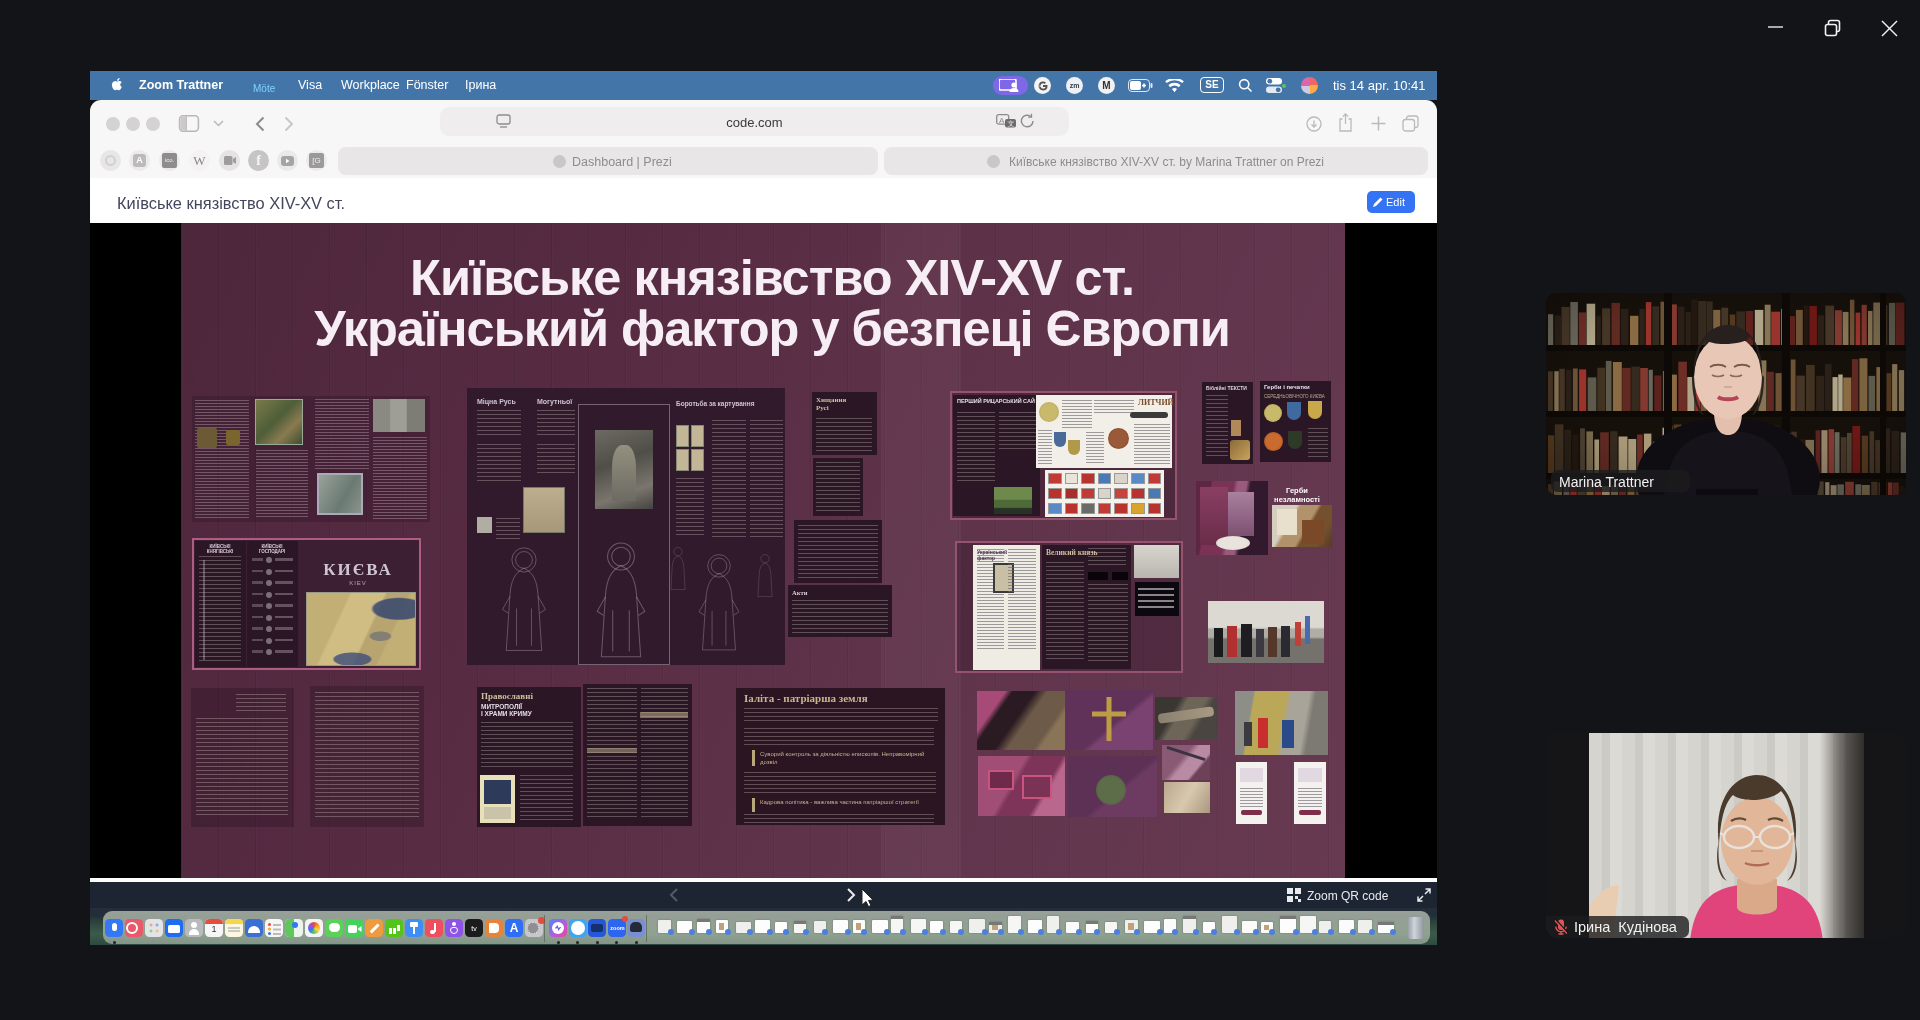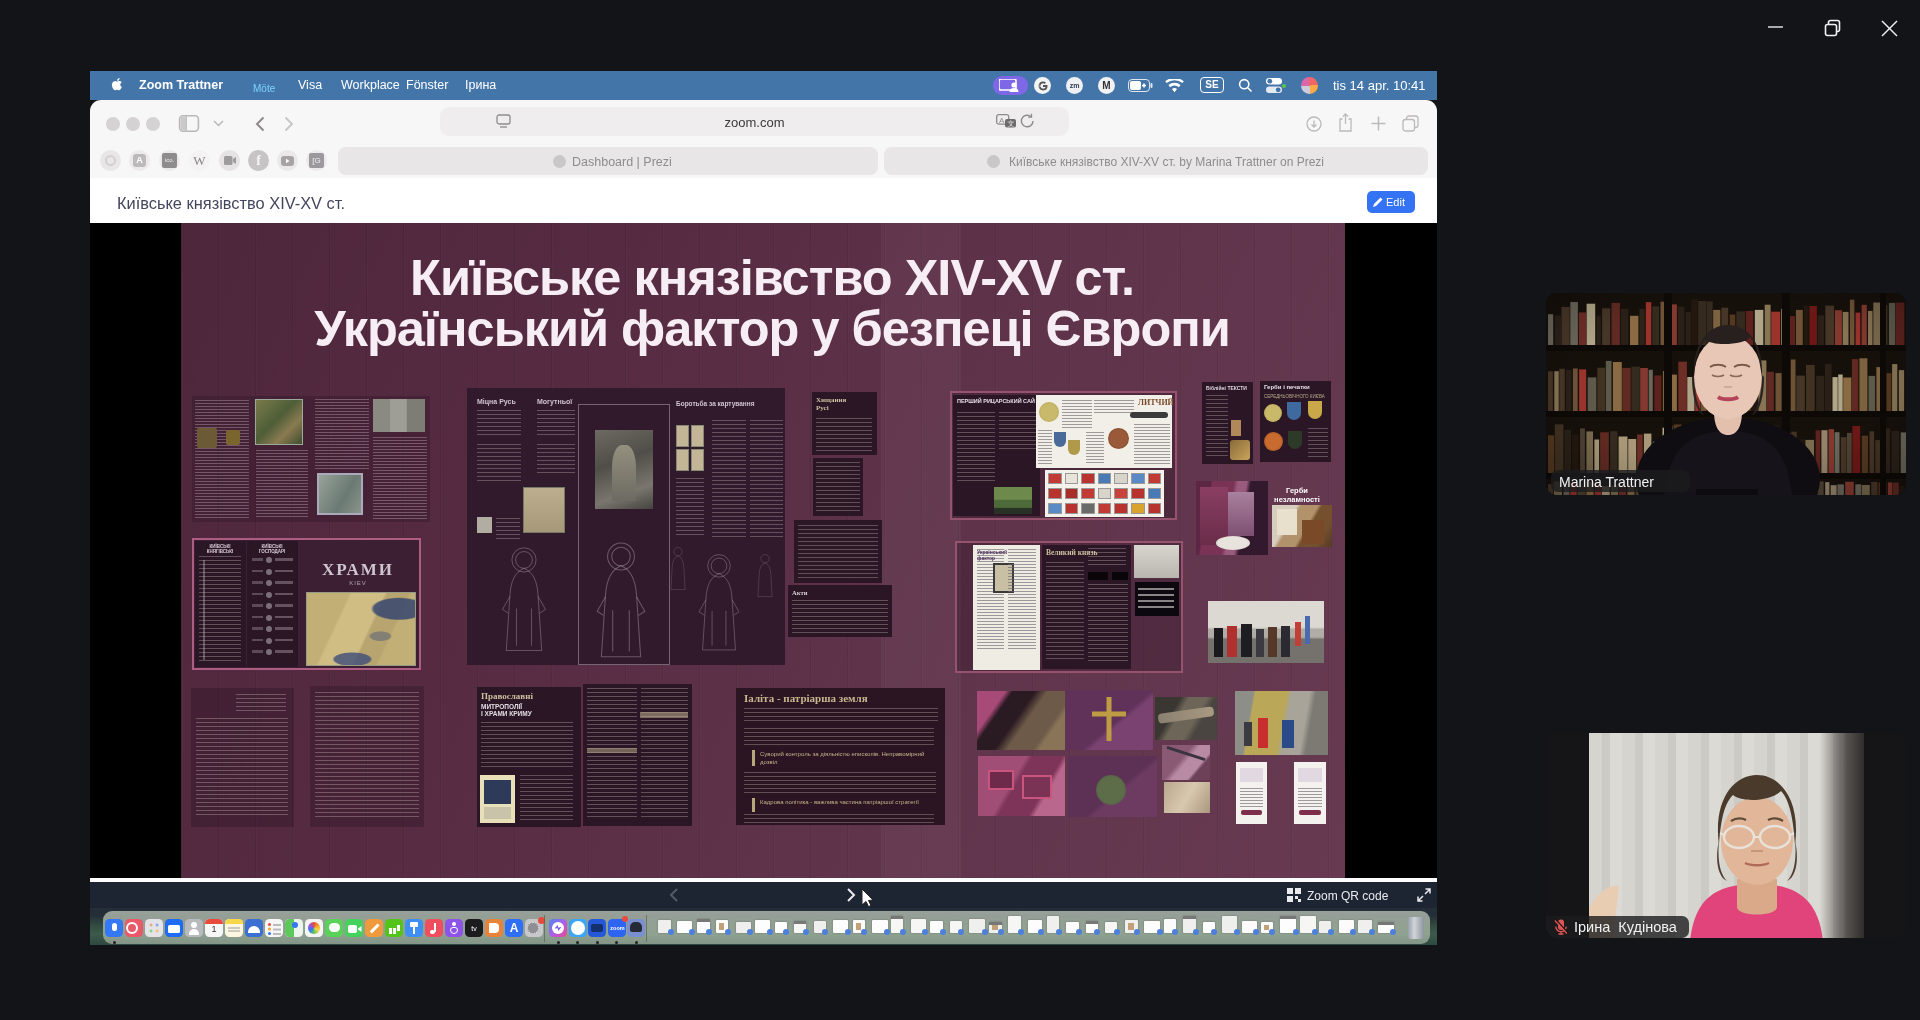--- a/index.html
+++ b/index.html
@@ -87,21 +87,21 @@
     <path d="M8.5 1.5 2 8l6.5 6.5"></path>
   </svg>
 <svg class="a" style="left:284px;top:116px" width="10" height="16" viewBox="0 0 10 16" fill="none" stroke="#c9c7c7" stroke-width="2">
     <path d="M1.5 1.5 8 8l-6.5 6.5"></path>
   </svg>
 <div class="a" style="left:440px;top:107px;width:629px;height:29px;border-radius:9px;background:#efedee;"></div>
 <svg class="a" style="left:496px;top:114px" width="15" height="14" viewBox="0 0 15 14" fill="none" stroke="#8e8c8c" stroke-width="1.3">
 <rect x="1" y="1" width="13" height="9" rx="2"></rect>
     <line x1="4" y1="13" x2="11" y2="13"></line>
   </svg>
-<div class="a" style="left:440px;top:115px;width:629px;height:14px;color:#3a3a3a;font-size:13px;text-align:center;">zoom.com</div>
+<div class="a" style="left:440px;top:115px;width:629px;height:14px;color:#3a3a3a;font-size:13px;text-align:center;">code.com</div>
 <svg class="a" style="left:996px;top:114px" width="22" height="15" viewBox="0 0 22 15">
 <rect x="0.7" y="0.7" width="12" height="9.5" rx="2" fill="none" stroke="#8e8c8c" stroke-width="1.3"></rect>
 <text x="3" y="8.5" font-size="8" fill="#8e8c8c">A</text>
 <rect x="9" y="5" width="11" height="8.5" rx="2" fill="#6d6b6b"></rect>
 <text x="11.5" y="12" font-size="7" fill="#efedee">文</text>
   </svg>
 <svg class="a" style="left:1020px;top:113px" width="15" height="16" viewBox="0 0 15 16" fill="none" stroke="#8e8c8c" stroke-width="1.4">
 <path d="M13 8a5.8 5.8 0 1 1-1.8-4.2"></path>
     <path d="M11.5 0.8v3.4h-3.4" stroke-width="1.3"></path>
   </svg>
@@ -405,21 +405,21 @@
 <div class="a" style="left:71px;top:392.5px;width:11px;height:2.5px;background:rgba(205,195,205,.3);"></div>
 <div class="a" style="left:85px;top:403px;width:6px;height:6px;background:rgba(205,195,205,.5);border-radius:50%;"></div>
 <div class="a" style="left:94px;top:404px;width:18px;height:2.5px;background:rgba(205,195,205,.35);"></div>
 <div class="a" style="left:71px;top:404px;width:11px;height:2.5px;background:rgba(205,195,205,.3);"></div>
 <div class="a" style="left:85px;top:414.5px;width:6px;height:6px;background:rgba(205,195,205,.5);border-radius:50%;"></div>
 <div class="a" style="left:94px;top:415.5px;width:18px;height:2.5px;background:rgba(205,195,205,.35);"></div>
 <div class="a" style="left:71px;top:415.5px;width:11px;height:2.5px;background:rgba(205,195,205,.3);"></div>
 <div class="a" style="left:85px;top:426px;width:6px;height:6px;background:rgba(205,195,205,.5);border-radius:50%;"></div>
 <div class="a" style="left:94px;top:427px;width:18px;height:2.5px;background:rgba(205,195,205,.35);"></div>
 <div class="a" style="left:71px;top:427px;width:11px;height:2.5px;background:rgba(205,195,205,.3);"></div>
-<div class="a" style="left:119px;top:337px;width:116px;text-align:center;color:#cfc5cf;font-size:17px;font-weight:bold;font-family:'Liberation Serif',serif;letter-spacing:2px;">ХРАМИ</div>
+<div class="a" style="left:119px;top:337px;width:116px;text-align:center;color:#cfc5cf;font-size:17px;font-weight:bold;font-family:'Liberation Serif',serif;letter-spacing:2px;">КИЄВА</div>
 <div class="a" style="left:119px;top:357px;width:116px;text-align:center;color:#b0a4b0;font-size:6px;letter-spacing:1px;">KIEV</div>
 <div class="a" style="left:125px;top:369px;width:110px;height:74px;background:radial-gradient(ellipse 42% 26% at 85% 22%, rgba(54,70,111,.85) 0 55%, transparent 62%),radial-gradient(ellipse 30% 16% at 42% 92%, rgba(61,77,120,.8) 0 55%, transparent 62%),radial-gradient(ellipse 18% 12% at 68% 60%, rgba(80,90,120,.5) 0 50%, transparent 60%),linear-gradient(115deg,#c2af76 0 30%,#d0bd84 32% 55%,#b7a46f 57% 72%,#c2af76 74%);border:1px solid #998;"></div>
 </div>
 
 <div class="a" style="left:90px;top:878px;width:1347px;height:4px;background:#fdfdfd;"></div>
 <div class="a" style="left:90px;top:882px;width:1347px;height:26px;background:#1e2532;"></div>
 <svg class="a" style="left:669px;top:888px" width="9" height="14" viewBox="0 0 9 14" fill="none" stroke="#525a68" stroke-width="2">
     <path d="M8 1 2 7l6 6"></path>
   </svg>
 <svg class="a" style="left:847px;top:888px" width="9" height="14" viewBox="0 0 9 14" fill="none" stroke="#e8eaee" stroke-width="2">

